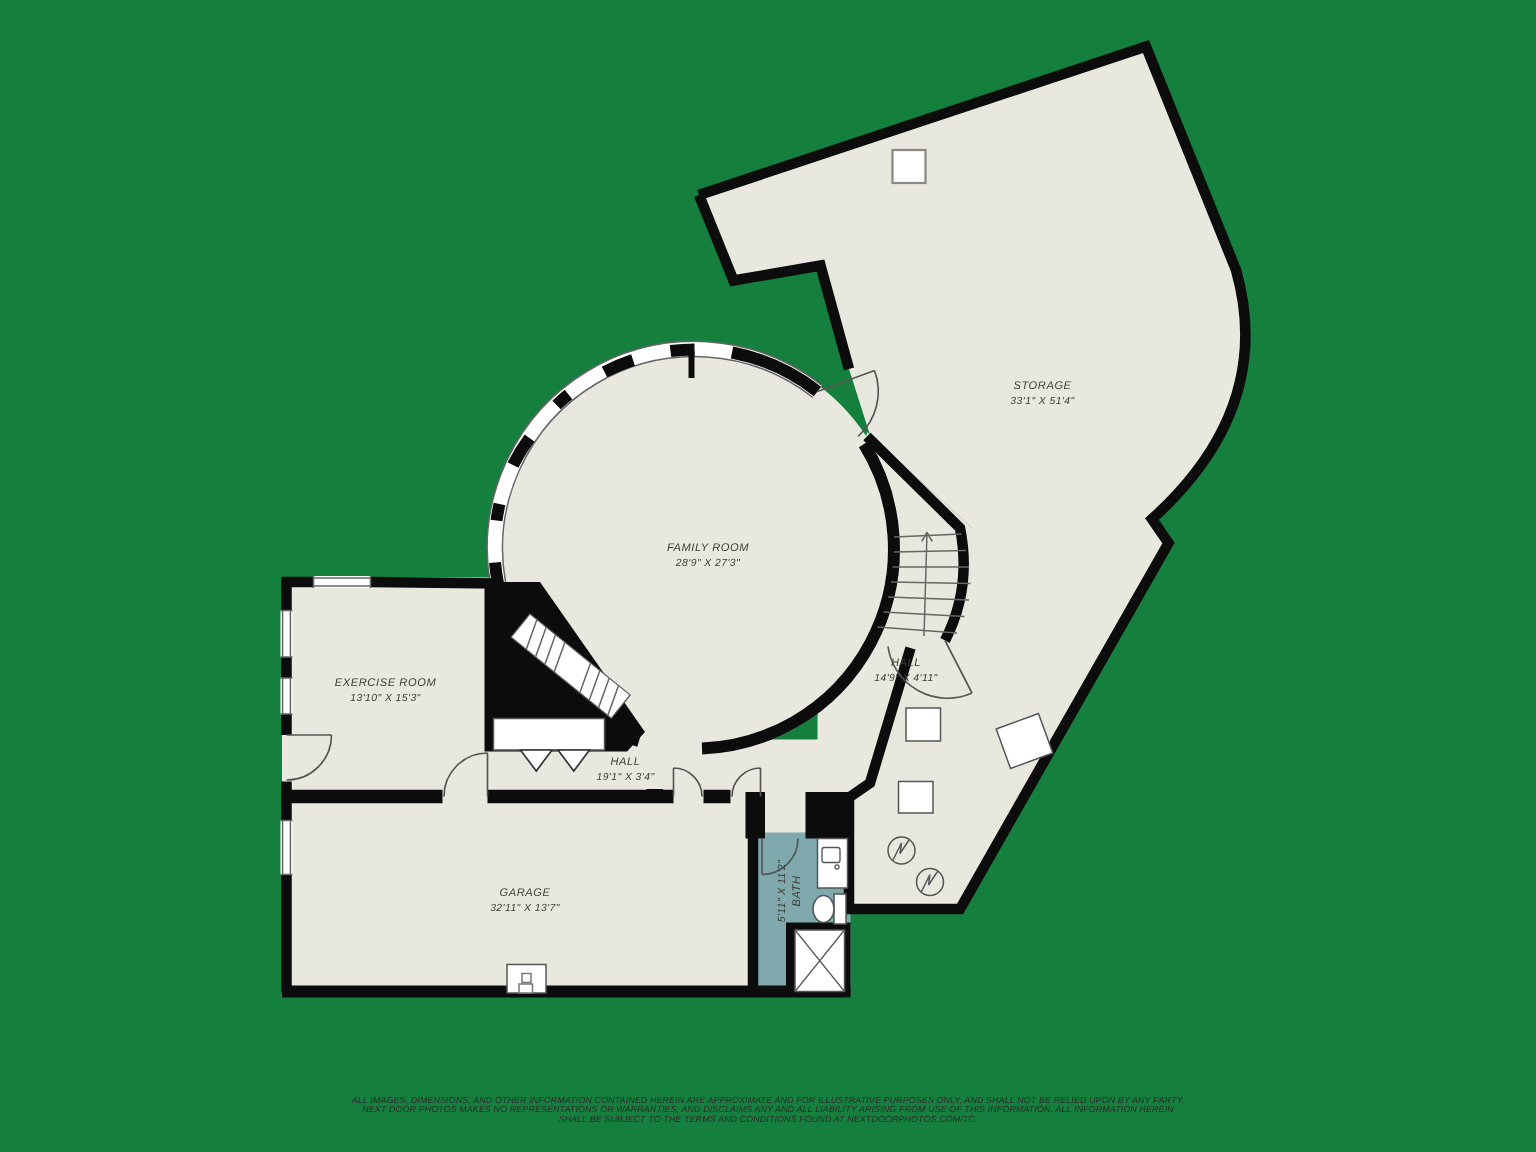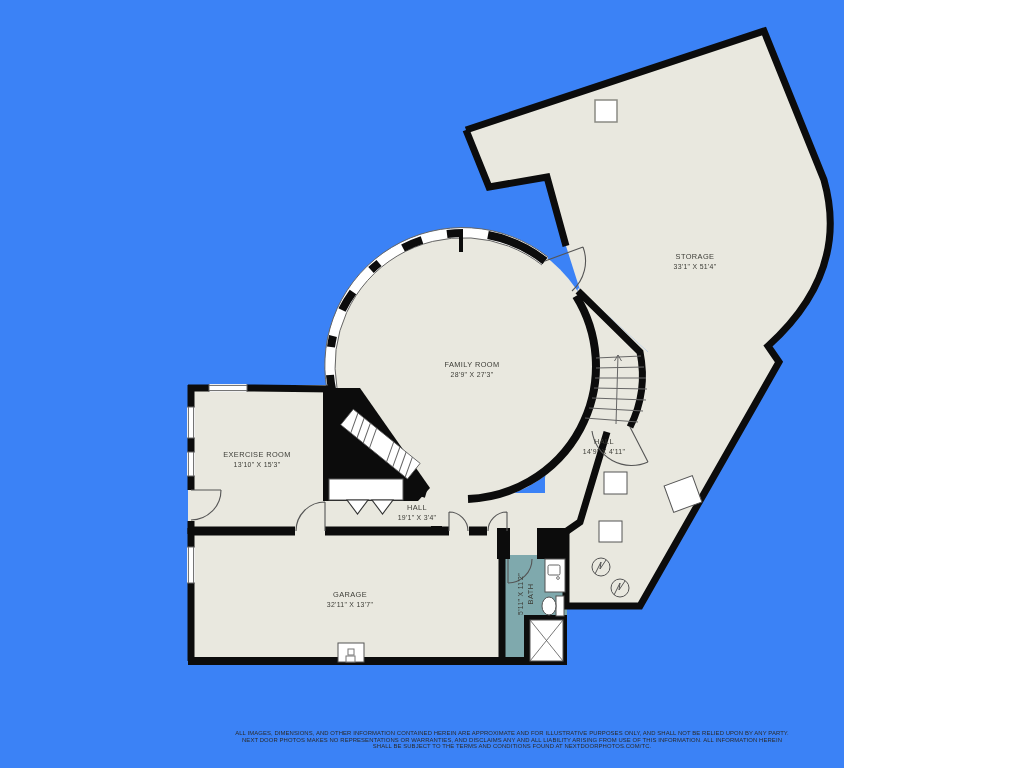--- a/index.html
+++ b/index.html
@@ -1,17 +1,17 @@
 <!DOCTYPE html>
 <html><head>
 <meta charset="utf-8">
 <style>
   html,body{margin:0;padding:0;background:#ffffff;}
-  .page{position:relative;width:844px;height:768px;background:#3b82f6;overflow:hidden;
-        font-family:"Liberation Sans", sans-serif;}
+  .page{position:relative;width:1024px;height:768px;background:#15803d;overflow:hidden;
+        font-family:"Liberation Sans", sans-serif;font-style:italic;}
   svg{display:block}
   .room-name{font-size:7.4px;letter-spacing:.4px;fill:#3c3c36;font-family:"Liberation Sans",sans-serif;}
   .room-dims{font-size:6.9px;letter-spacing:.3px;fill:#3c3c36;font-family:"Liberation Sans",sans-serif;}
   .disclaimer{font-size:5.9px;letter-spacing:.1px;fill:#2a2a2a;font-family:"Liberation Sans",sans-serif;}
   .wall{stroke:#0c0c0c;fill:none;stroke-linecap:butt;stroke-linejoin:miter;}
   .thin{stroke:#666;fill:none;stroke-width:1;}
   .doorarc{stroke:#555;fill:none;stroke-width:1.1;}
   .fixture{stroke:#555;fill:#ffffff;stroke-width:1;}
 </style>
 </head>

